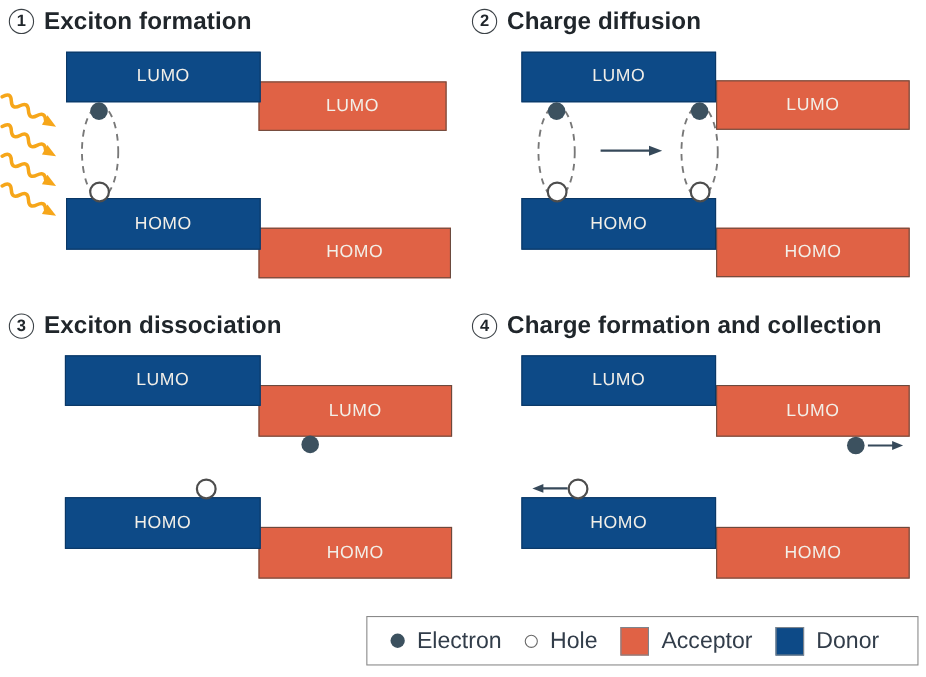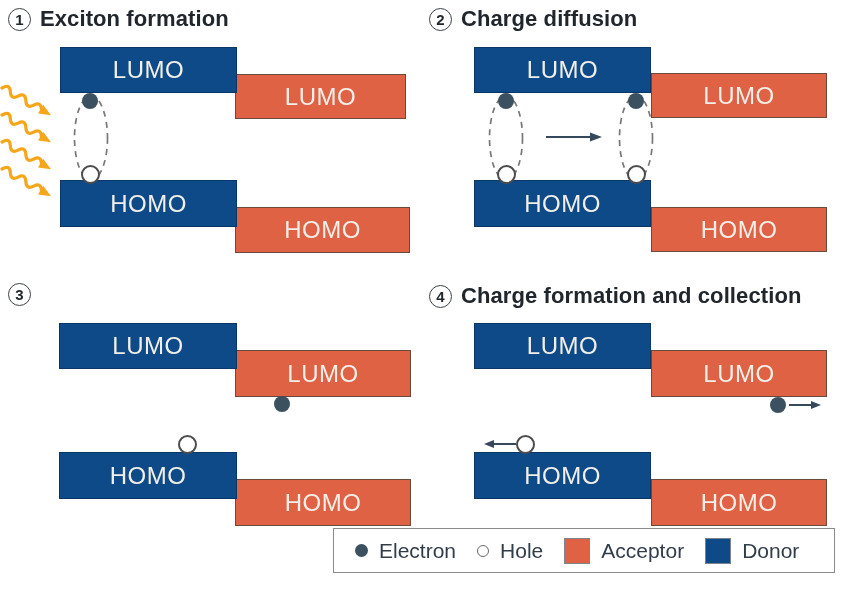--- a/index.html
+++ b/index.html
@@ -10,35 +10,35 @@
   .panel{position:absolute;width:421px;}
   .hdr{position:absolute;left:8px;display:flex;align-items:center;gap:9px;}
   .badge{
     width:23px;height:23px;border:1.4px solid #3c4247;border-radius:50%;
     display:flex;align-items:center;justify-content:center;
     font-size:15px;font-weight:bold;color:var(--title-text);box-sizing:border-box;
   }
   .ptitle{margin:0;font-size:22px;font-weight:bold;color:var(--title-text);letter-spacing:.1px;}
   .box{
     position:absolute;display:flex;align-items:center;justify-content:center;
-    font-size:24px;color:var(--box-label);box-sizing:border-box;letter-spacing:.5px;
+    font-size:16px;color:var(--box-label);box-sizing:border-box;letter-spacing:.5px;
   }
   .donor{background:var(--donor);border:1.5px solid var(--donor-border);z-index:2;}
   .acceptor{background:var(--acceptor);border:1.5px solid var(--acceptor-border);z-index:1;}
   .electron{
     position:absolute;width:16px;height:16px;border-radius:50%;
     background:var(--electron);z-index:4;
   }
   .hole{
     position:absolute;width:15px;height:15px;border-radius:50%;
     background:#fff;border:2px solid var(--hole-stroke);z-index:4;box-sizing:content-box;
   }
   .deco{position:absolute;z-index:3;}
   #legend{
-    position:absolute;left:333px;top:528px;width:502px;height:45px;
+    position:absolute;left:333px;top:560px;width:502px;height:45px;
     border:1.5px solid var(--legend-border);box-sizing:border-box;
     display:flex;align-items:center;padding-left:21px;
     font-size:21px;color:var(--legend-text);background:#fff;
   }
   .litem{display:flex;align-items:center;gap:11px;margin-right:21px;}
   .l-electron{width:13px;height:13px;border-radius:50%;background:var(--electron);}
   .l-hole{width:10px;height:10px;border-radius:50%;background:#fff;border:1.7px solid #6a6a6a;}
   .l-swatch{width:26px;height:26px;box-sizing:border-box;border:1.5px solid #7d848c;}
   .l-donor{background:var(--donor);}
   .l-acceptor{background:var(--acceptor);}
@@ -121,20 +121,21 @@
         <span>HOMO</span>
       </div>
     <div class="box acceptor" style="left:230px;top:207px;width:176px;height:45px;">
         <span>HOMO</span>
       </div>
   </section>
 
   <section class="panel" style="left:0;top:270px;height:280px;">
     <div class="hdr" style="top:13px;">
       <span class="badge">3</span>
+      <h2 class="ptitle">Exciton dissociation</h2>
     </div>
     <div class="box donor" style="left:59px;top:53px;width:178px;height:46px;">
         <span>LUMO</span>
       </div>
     <div class="box acceptor" style="left:235px;top:80px;width:176px;height:47px;">
         <span>LUMO</span>
       </div>
     <div class="electron" style="left:274px;top:126px;"></div>
     <div class="hole" style="left:178px;top:165px;"></div>
     <div class="box donor" style="left:59px;top:182px;width:178px;height:47px;">

